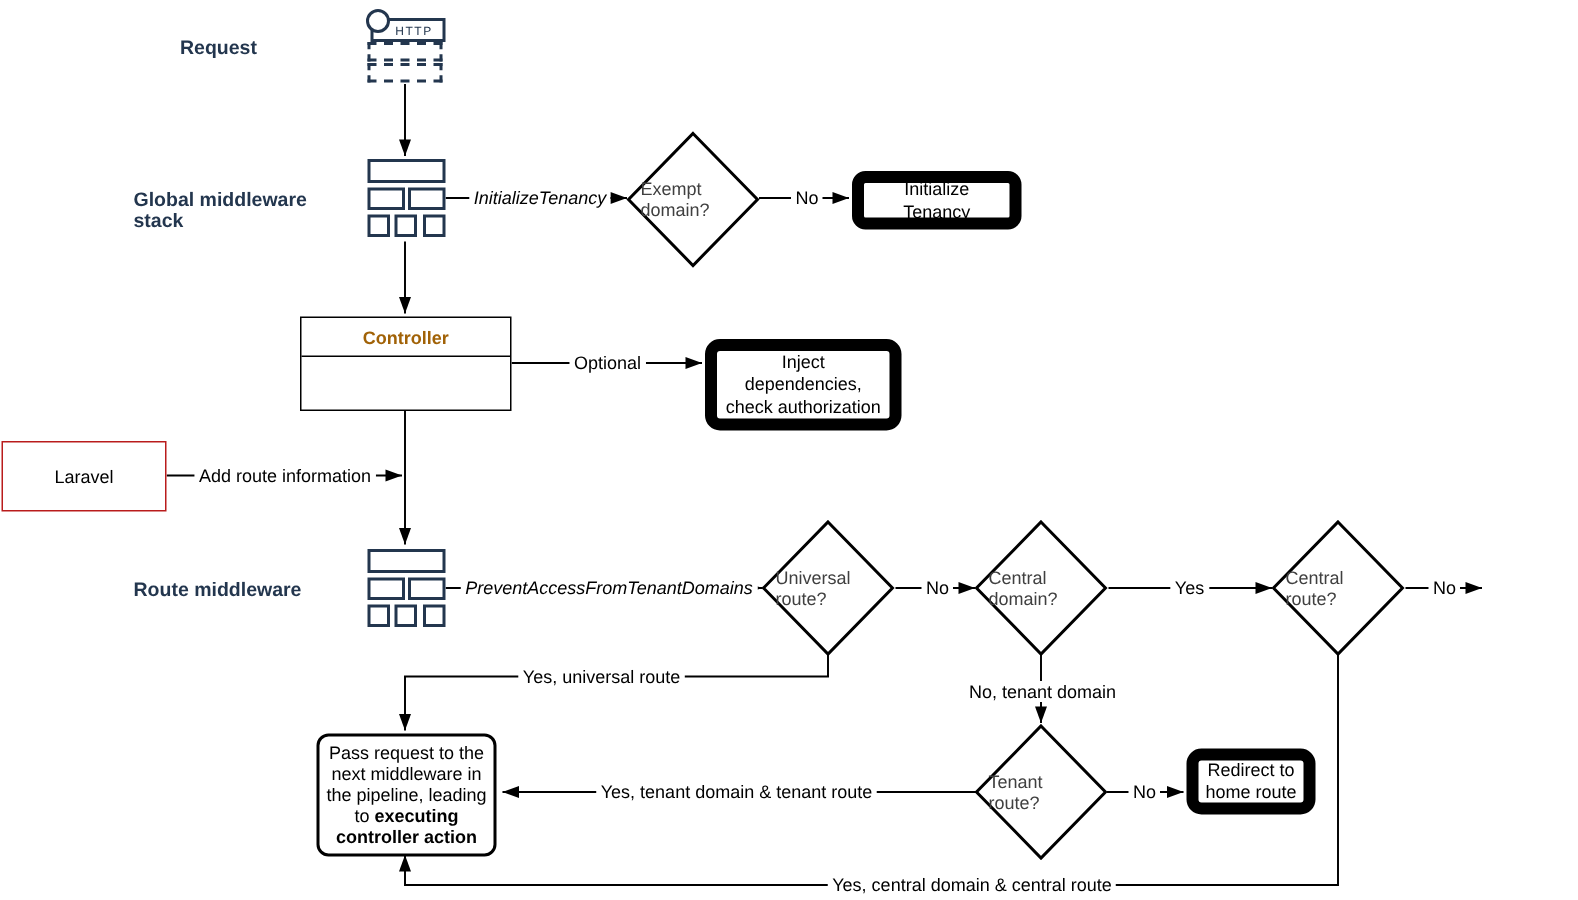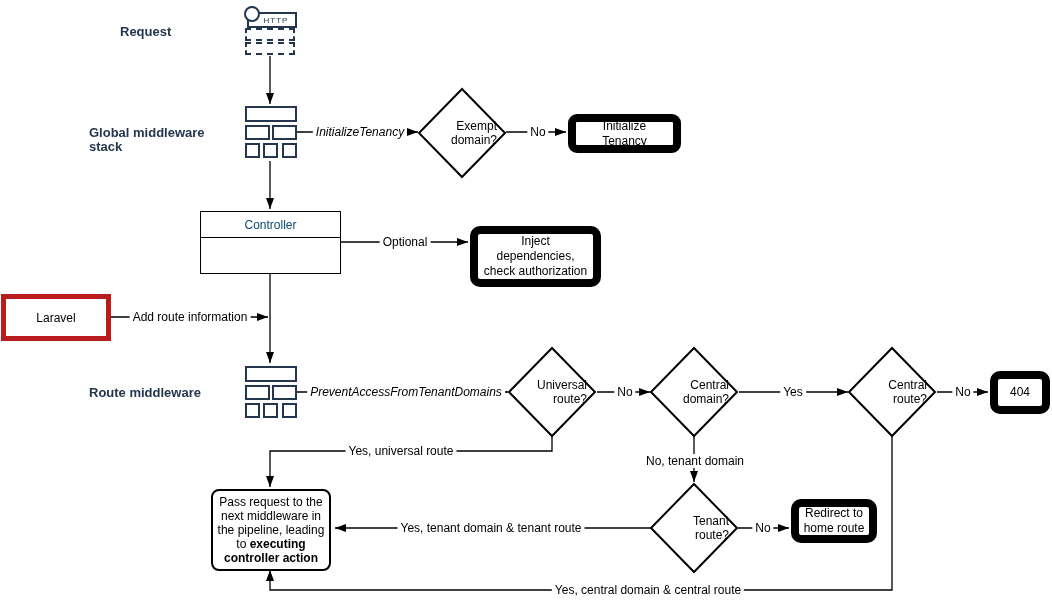--- a/index.html
+++ b/index.html
@@ -13,37 +13,37 @@
 
   
   .nlabel{position:absolute;font-size:13px;font-weight:bold;color:var(--navy);text-align:left;line-height:14px;}
 
   
   .elabel{position:absolute;transform:translate(-50%,-50%);background:#ffffff;padding:0 3px;
           font-size:12px;color:#000;white-space:nowrap;line-height:14px;}
   .elabel.i{font-style:italic;}
 
   
-  .dlabel{position:absolute;transform:translate(-50%,-50%);width:70px;text-align:right;
-          font-size:12px;line-height:14px;color:#000000;}
+  .dlabel{position:absolute;transform:translate(-50%,-50%);width:70px;text-align:left;
+          font-size:12px;line-height:14px;color:#404040;}
 
   
   .rbox{position:absolute;border:8px solid #000000;border-radius:9px;background:#fff;box-sizing:border-box;
         display:flex;align-items:center;justify-content:center;text-align:center;
         font-size:12px;color:#000;line-height:15px;padding:2px 4px;}
   .pass{border-width:2.5px;border-radius:8px;line-height:14px;padding:2px 3px;}
 
   
-  .pbox{position:absolute;border:5px solid #b91c1c;background:#fff;box-sizing:border-box;
+  .pbox{position:absolute;border:1px solid #b91c1c;background:#fff;box-sizing:border-box;
         display:flex;align-items:center;justify-content:center;text-align:center;font-size:12px;color:#000;}
 
   
   .controller{position:absolute;border:1px solid #000;background:#fff;box-sizing:border-box;}
   .controller .hdr{height:25px;border-bottom:1px solid #000;display:flex;align-items:center;justify-content:center;
-                   font-weight:normal;font-size:12px;color:#0c4a6e;}
+                   font-weight:bold;font-size:12px;color:#a16207;}
   .controller .bdy{height:37px;display:flex;align-items:center;justify-content:center;font-size:12px;color:#000;}
 
   
   .stack-icon{position:absolute;width:52px;height:53px;}
   .stack-icon .cell{position:absolute;border:2.5px solid var(--navy);background:#fff;box-sizing:border-box;}
   .stack-icon .r1 {left:0;top:0;width:52px;height:16px;}
   .stack-icon .r2a{left:0;top:19px;width:25px;height:15px;}
   .stack-icon .r2b{left:27px;top:19px;width:25px;height:15px;}
   .stack-icon .r3a{left:0;top:37px;width:15px;height:15px;}
   .stack-icon .r3b{left:18px;top:37px;width:15px;height:15px;}
@@ -128,21 +128,20 @@
   <div class="rbox" style="left:568px;top:114px;width:113px;height:39px">Initialize Tenancy</div>
 
   <div class="controller" style="left:200px;top:211px;width:141px;height:63px">
     <div class="hdr">Controller</div>
   </div>
 
   <div class="rbox" style="left:470px;top:226px;width:131px;height:61px;border-radius:10px">Inject dependencies, check authorization</div>
 
   <div class="pbox" style="left:1px;top:294px;width:110px;height:47px">Laravel</div>
 
-  <div class="rbox" style="left:990px;top:371px;width:60px;height:43px;border-radius:10px">404</div>
 
   <div class="rbox" style="left:791px;top:499px;width:86px;height:44px;border-radius:10px">Redirect to home route</div>
 
   <div class="rbox pass" style="left:211px;top:489px;width:120px;height:82px">
     <div><span>Pass request to the next middleware in the pipeline, leading to </span><b>executing controller action</b></div>
   </div>
 
   <div class="dlabel" style="left:462px;top:133px">Exempt domain?</div>
   <div class="dlabel" style="left:552px;top:392px">Universal route?</div>
   <div class="dlabel" style="left:694px;top:392px">Central domain?</div>

